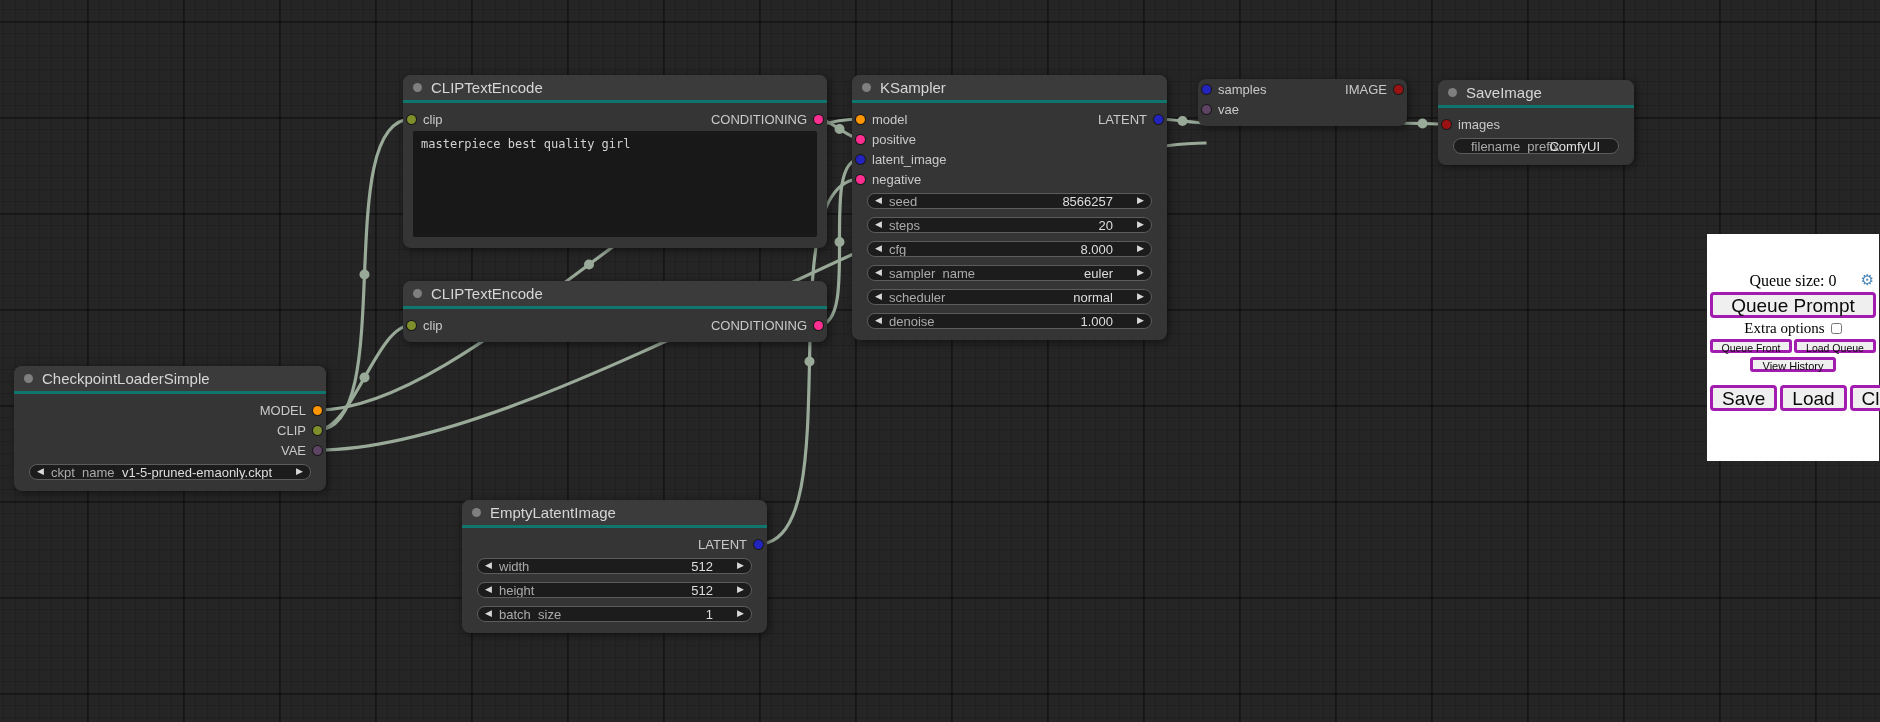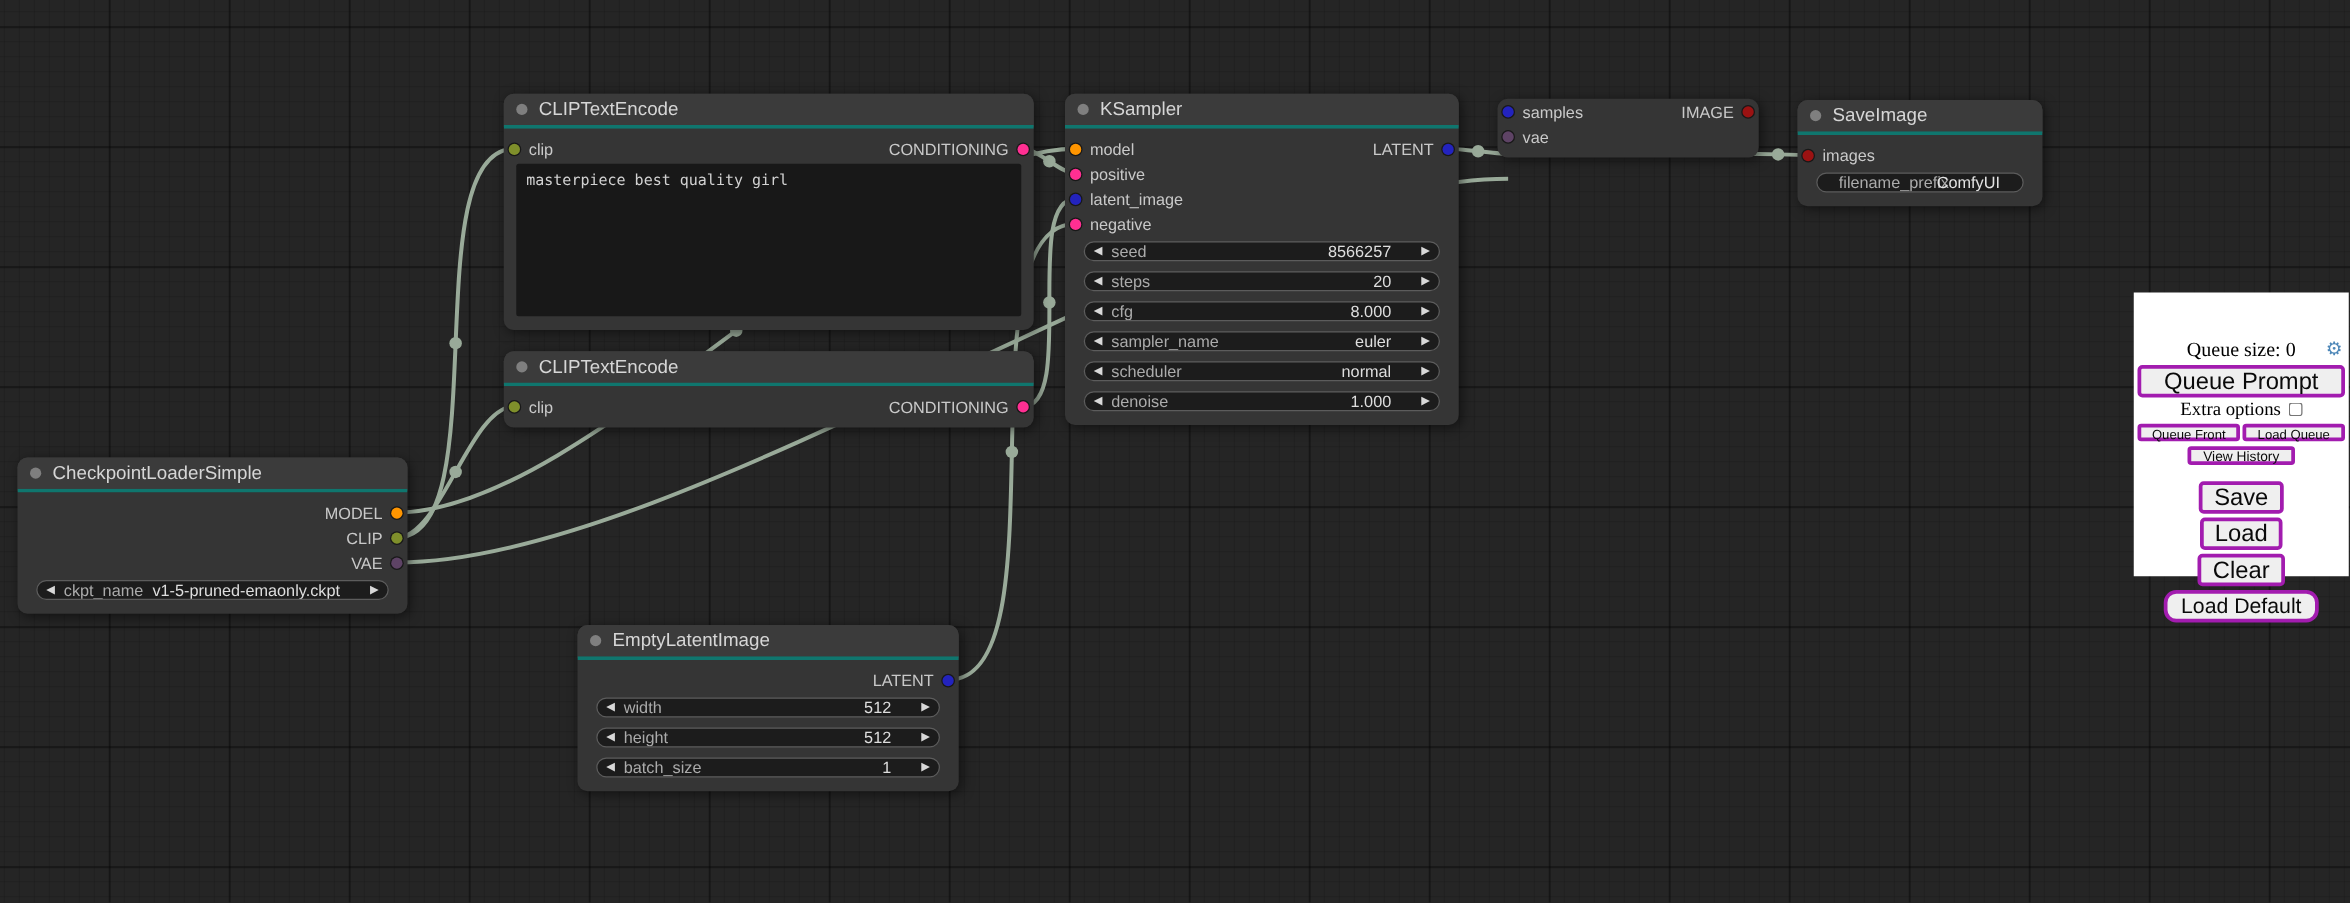--- a/index.html
+++ b/index.html
@@ -80,21 +80,21 @@
     background:#efefef; border:3px solid #a21caf; border-radius:4px; color:#0a0a0a;
     display:inline-block; cursor:pointer;
   }
   .qp-big{ width:100%; height:26px; font-size:19px; margin-top:1px; }
   .qp-extra{ text-align:center; font-size:15px; height:17px; line-height:17px; margin-top:2px; }
   .qp-extra input{ width:11px; height:11px; vertical-align:-1px; margin-left:6px; }
   .qp-row{ display:flex; gap:2px; margin-top:2px; }
   .qp-small{ flex:1; height:14px; font-size:10.5px; padding:0; border-radius:3px; line-height:12px; }
   .qp-center{ justify-content:center; margin-top:4px; }
   .qp-history{ flex:none; width:86px; height:15px; font-size:11px; }
-  .qp-stack{ display:flex; flex-direction:column; align-items:center; gap:3px; margin-top:13px; }
+  .qp-stack{ display:flex; flex-direction:row; align-items:center; gap:3px; margin-top:13px; }
   .qp-mid{ font-size:19px; height:26px; padding:0 9px; }
   .qp-wide{ font-size:17px; height:26px; padding:0 11px;border-radius:10px; }
 </style>
 </head>
 <body>
 
 <div id="canvas">
     <svg class="wires" width="1880" height="722">
       <path d="M 317.5 410 C 471.51501550173606 410, 706.4849844982639 119, 860.5 119" stroke="#99AA99" stroke-width="3.2" fill="none"></path>
       <circle cx="589" cy="264.5" r="5" fill="#99AA99"></circle>
@@ -159,21 +159,21 @@
         <div class="pin">
           <span class="pdot" style="background: rgb(127, 143, 43);"></span>
           <span class="plabel">clip</span>
         </div>
         <div class="pin">
           <span class="plabel">CONDITIONING</span>
           <span class="pdot" style="background: rgb(255, 47, 146);"></span>
         </div>
       </div>
       <div class="row textarea-row">
-        <textarea style="height: 122px;">masterpiece best quality girl</textarea>
+        <textarea style="height: 106px;">masterpiece best quality girl</textarea>
       </div>
     </div>
     <div class="node" style="left: 403px; top: 281px; width: 424px;">
       <div class="node-title">
         <span class="collapse-dot"></span>
         <span class="node-title-text">CLIPTextEncode</span>
       </div>
       <div class="row ports">
         <div class="pin">
           <span class="pdot" style="background: rgb(127, 143, 43);"></span>

